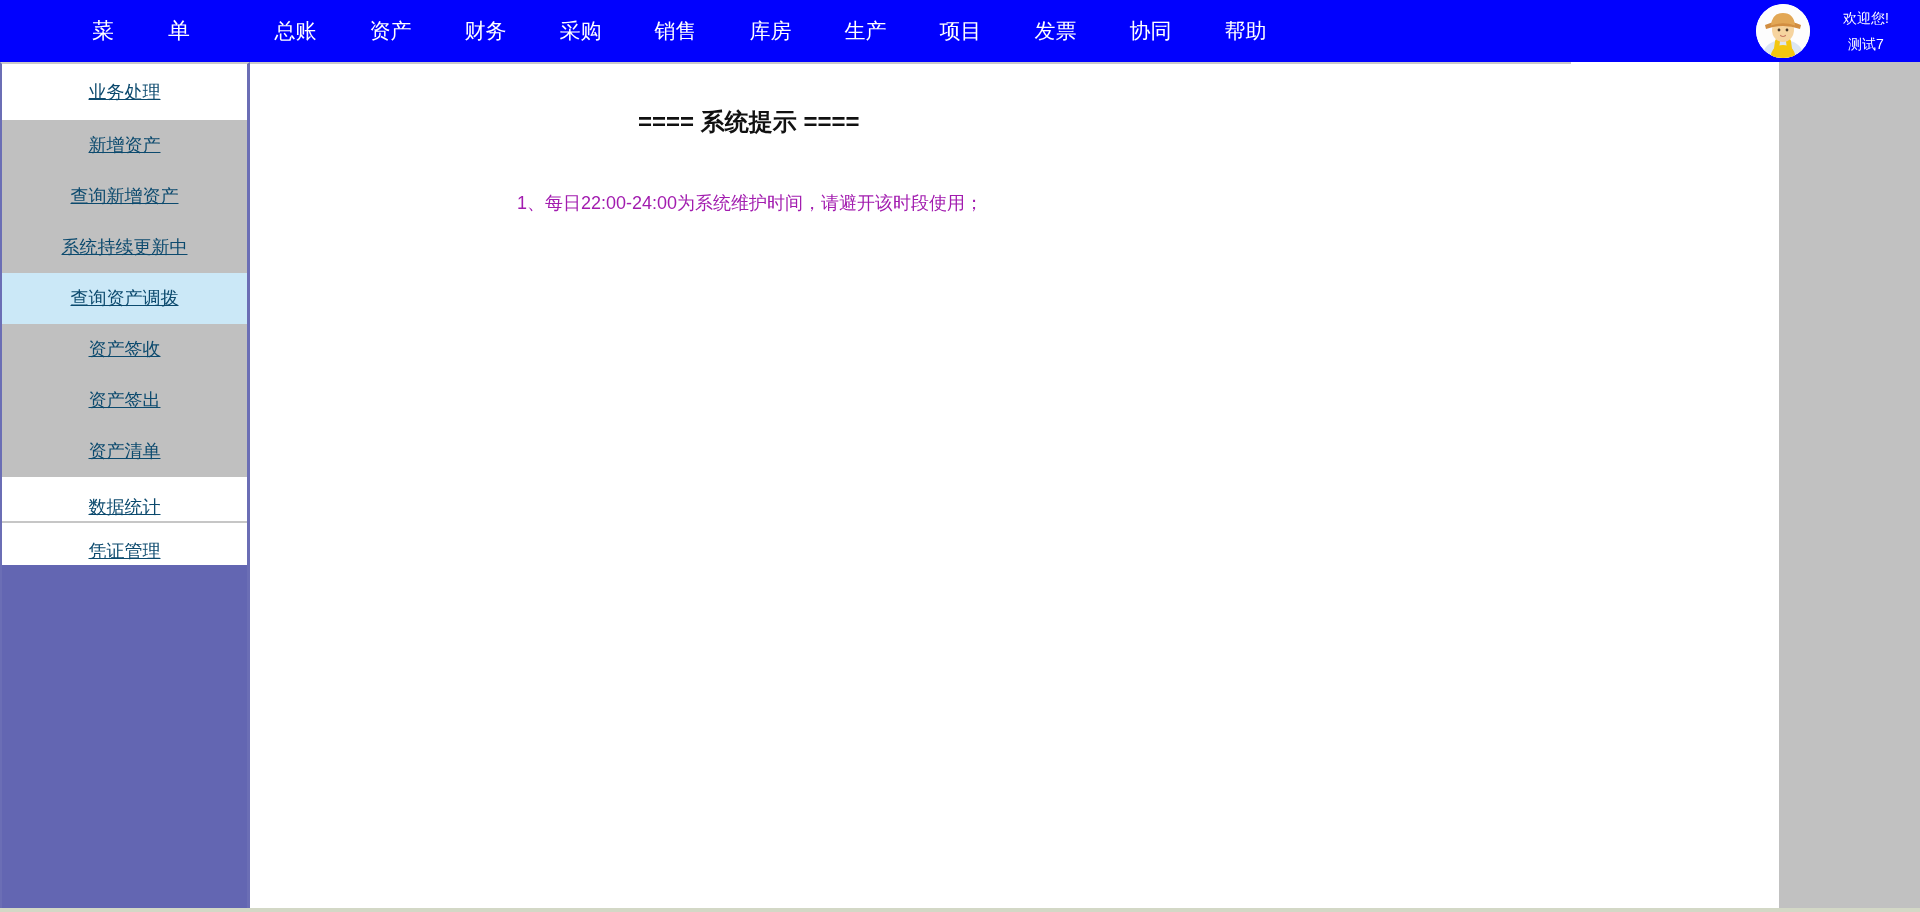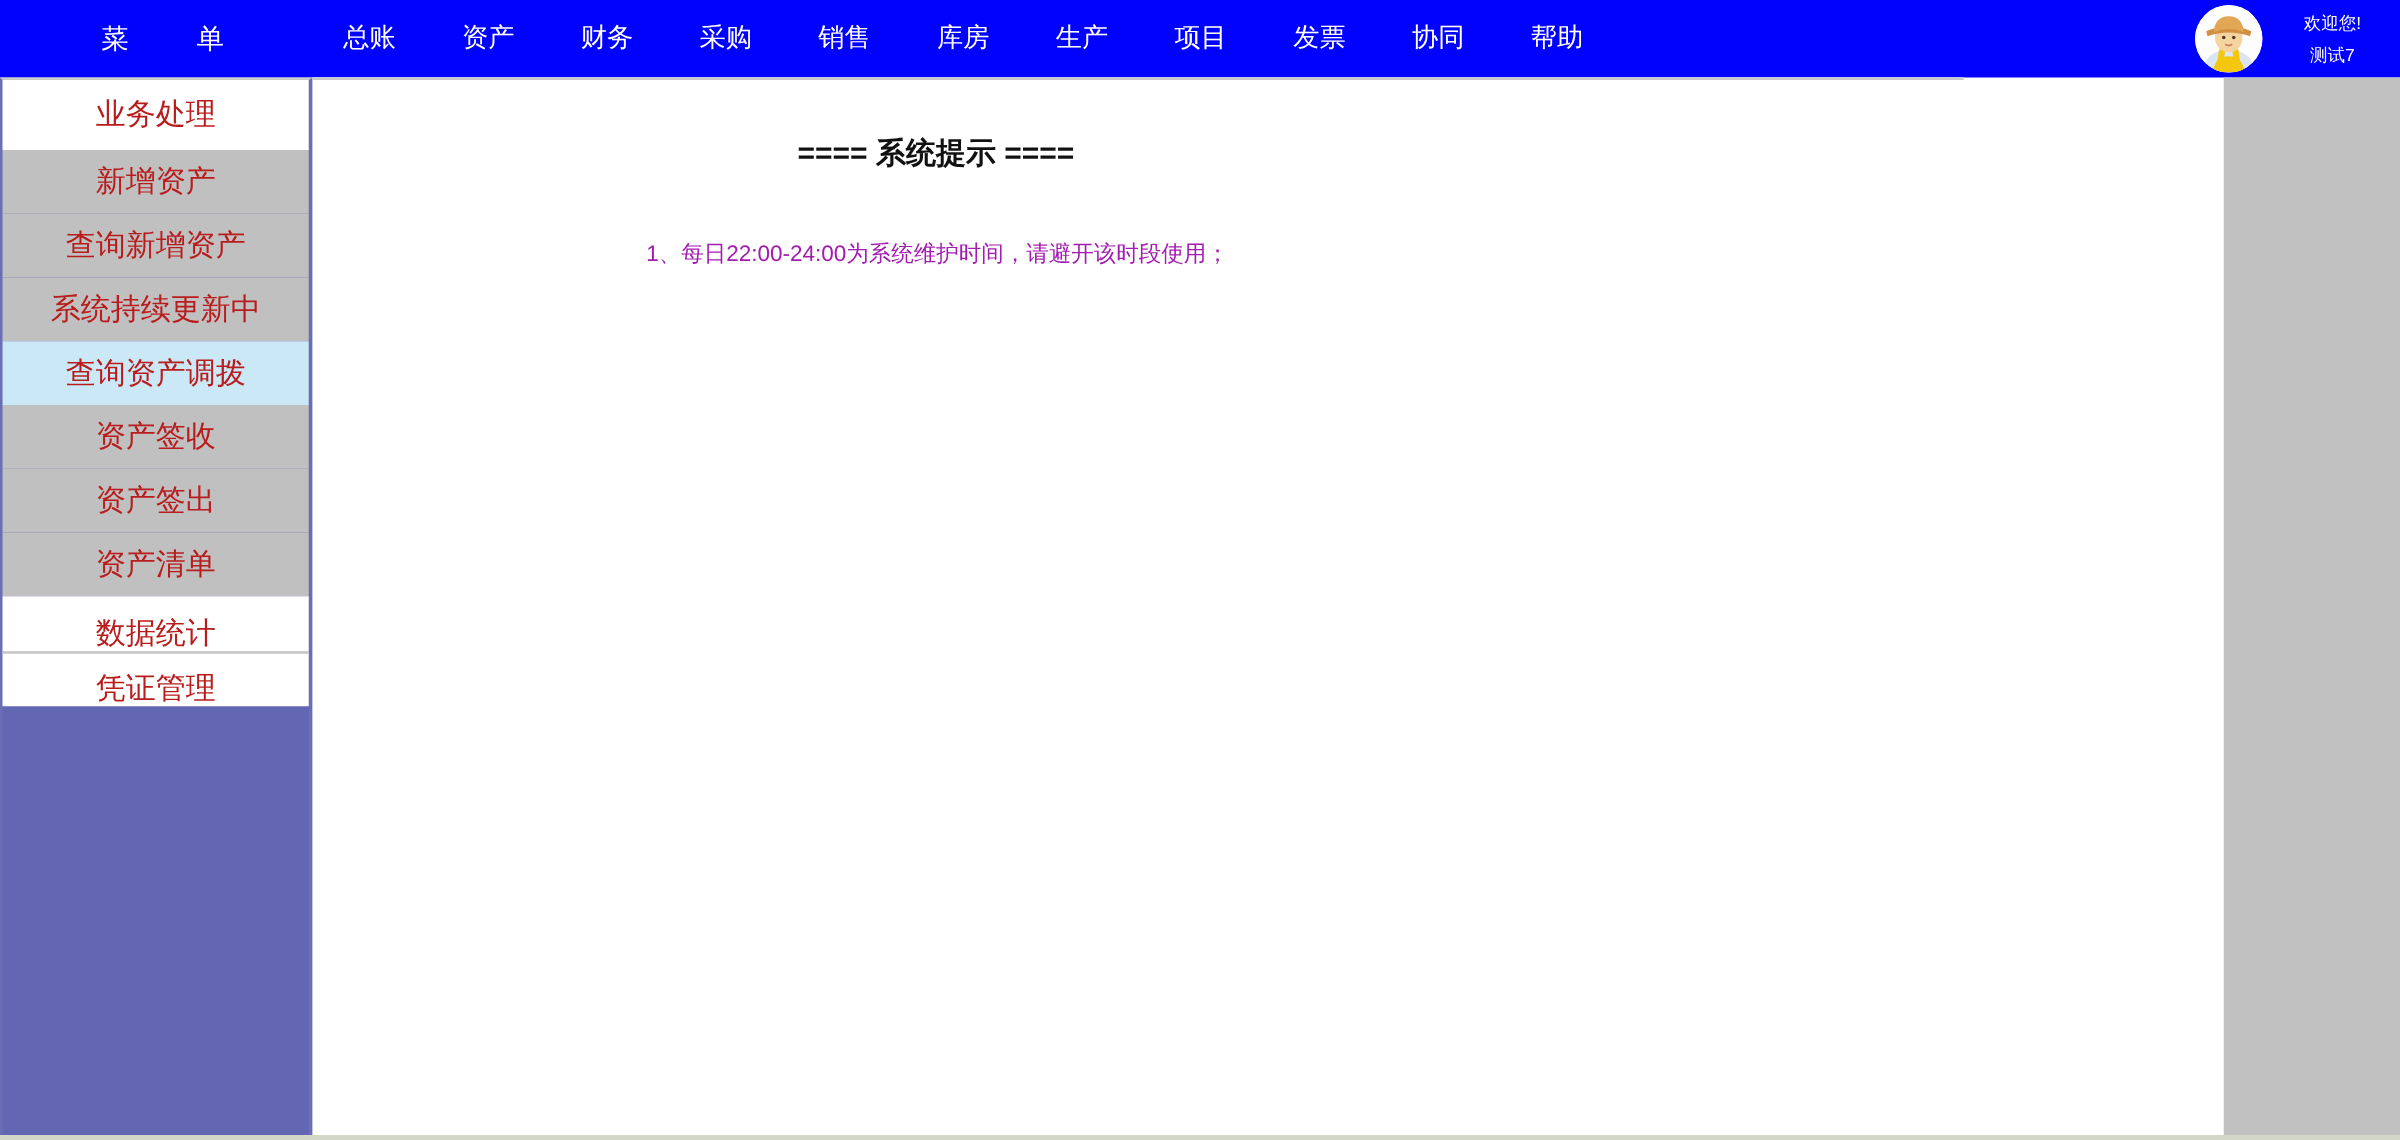--- a/index.html
+++ b/index.html
@@ -10,21 +10,21 @@
     font-family:"Liberation Sans","DejaVu Sans",sans-serif;
     color:#111;
   }
 
   
   .topbar {
     position:absolute; top:0; left:0; width:1920px; height:62px;
     background:#0101fe; color:#fff;
   }
   .menu-label {
-    position:absolute; left:81px; top:0; height:68px; line-height:62px;
+    position:absolute; left:92px; top:0; height:68px; line-height:62px;
     font-size:22px; letter-spacing:24px; cursor:pointer; white-space:nowrap;
   }
   .nav { position:absolute; left:248px; top:0; height:62px; display:flex; }
   .nav-item {
     width:95px; text-align:center; line-height:62px; font-size:21px;
     cursor:pointer; white-space:nowrap;
   }
   .user-area {
     position:absolute; right:8px; top:3px; height:56px;
     display:flex; align-items:center;
@@ -42,22 +42,22 @@
   
   .sidebar {
     position:absolute; top:62px; left:0; width:250px; height:846px;
     background:#6366b2;
     border-left:2px solid #6b6eb5;
     border-right:3px solid #6b6eb5;
     border-top:2px solid #c9c9c9;
   }
   .side-item {
     height:51px; line-height:51px; text-align:center;
-    font-size:24px; color:#b91c1c; cursor:pointer; background:#c0c0c0;
-    white-space:nowrap; overflow:hidden;
+    font-size:18px; color:#0c4a6e; cursor:pointer; background:#c0c0c0;
+    white-space:nowrap; overflow:hidden;text-decoration:underline;
   }
   .side-item.t-header { background:#ffffff; height:56px; line-height:56px; }
   .side-item.t-section { background:#ffffff; height:44px; line-height:60px; }
   .side-item.t-section + .side-item.t-section { border-top:2px solid #c6c6c6; line-height:56px; }
   .side-item.selected { background:#cbe8f7; }
 
   
   .content {
     position:absolute; top:62px; left:250px; width:1321px; height:846px;
     background:#ffffff; border-top:2px solid #c9c9c9;

